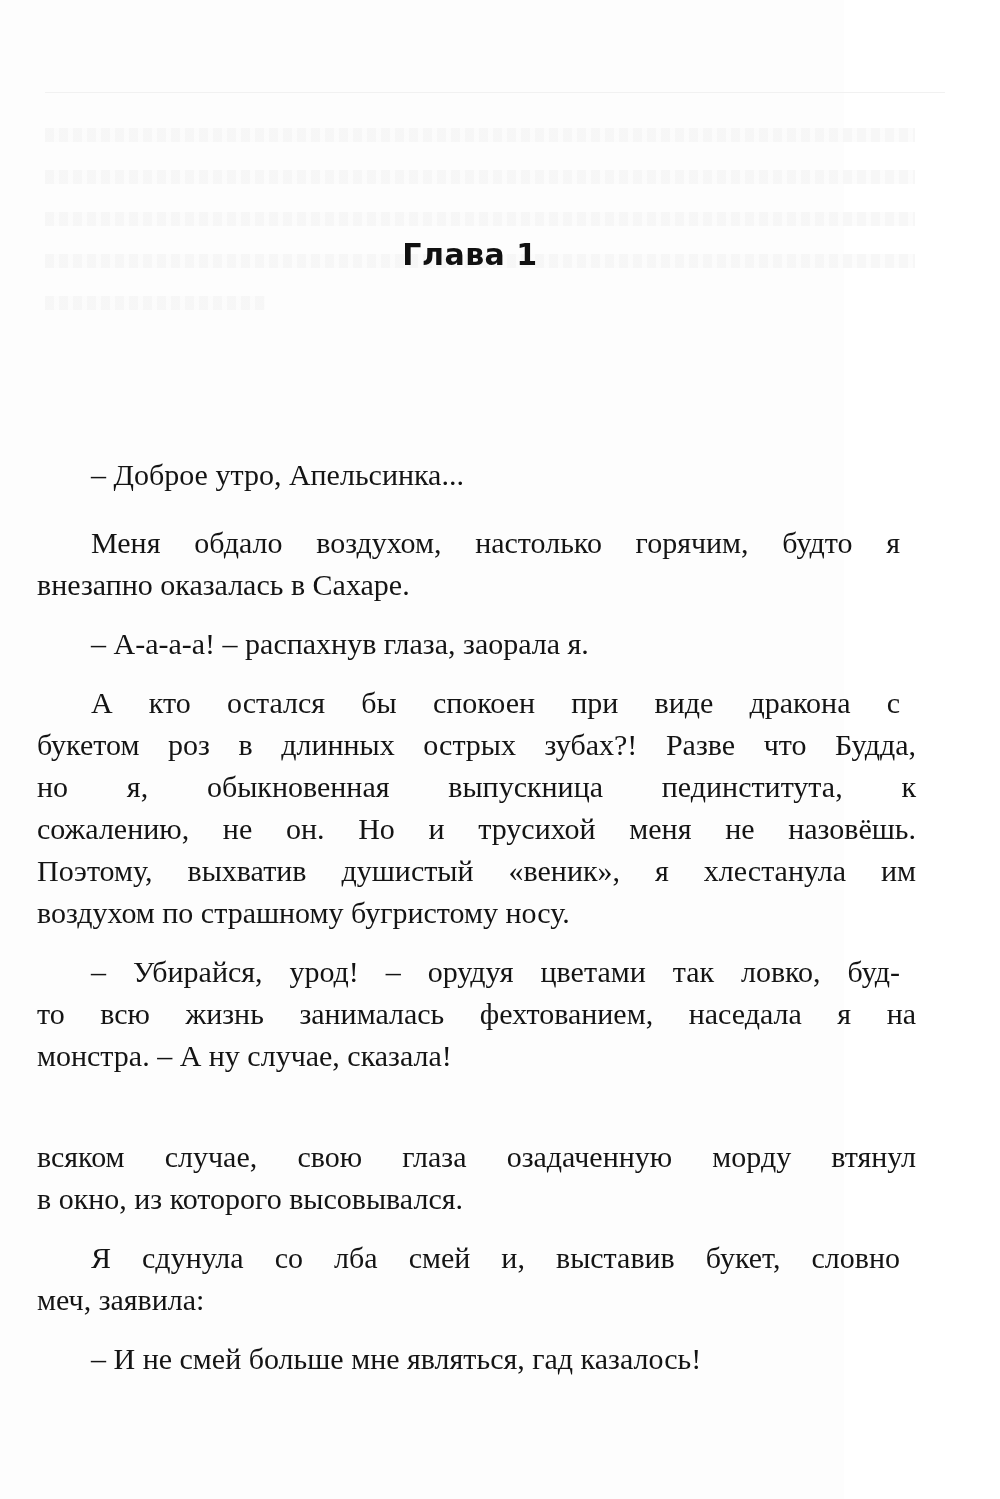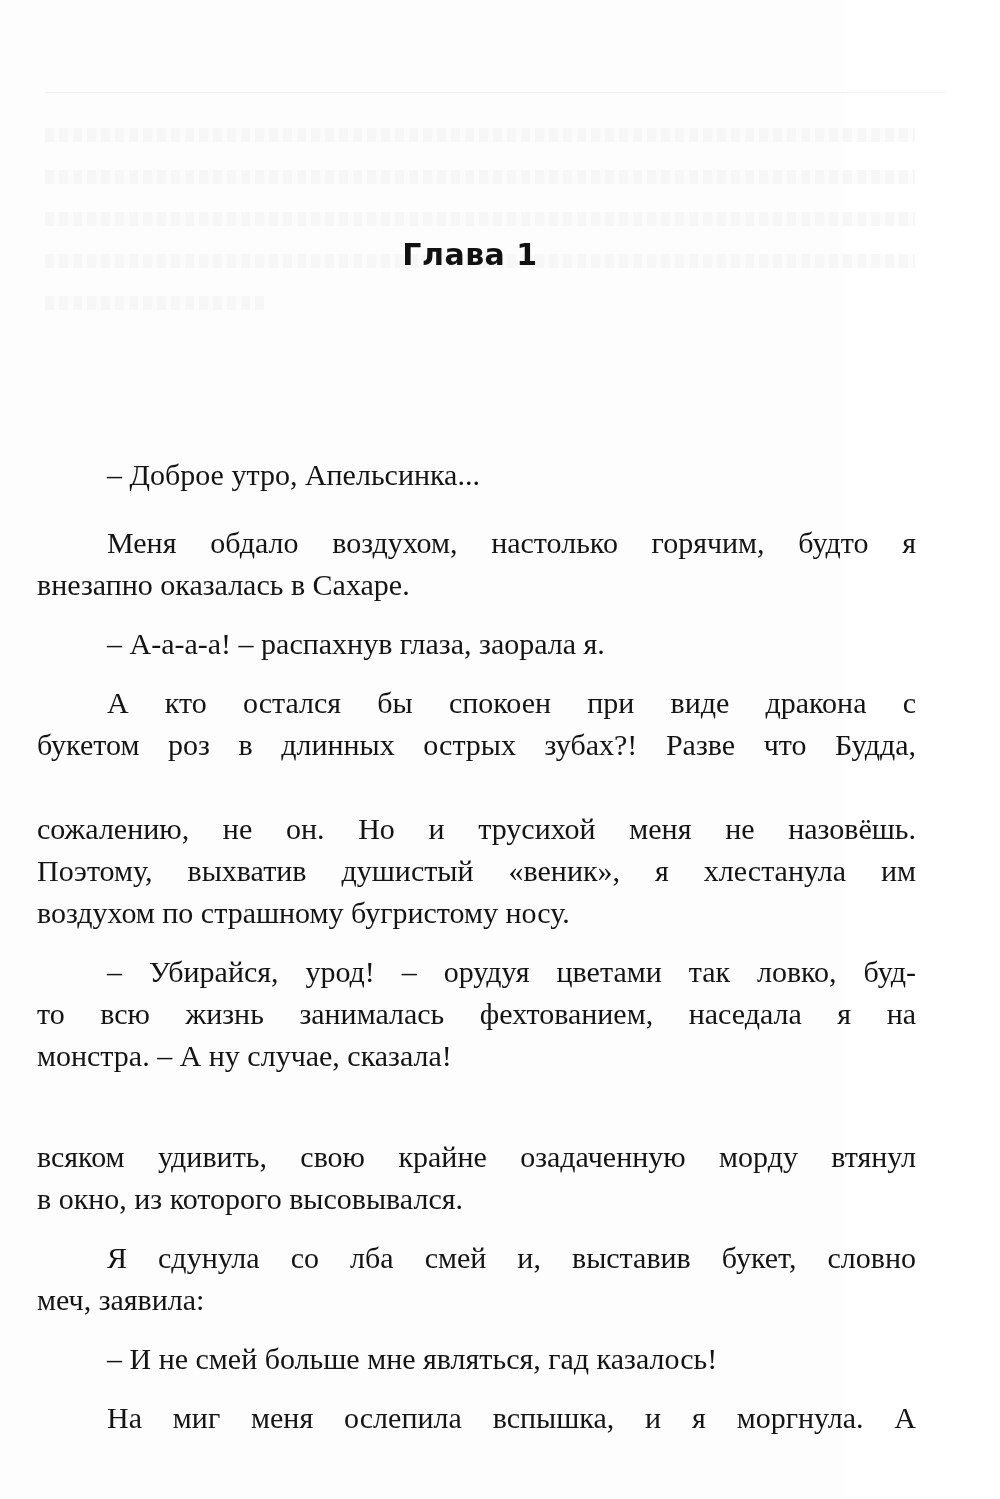--- a/index.html
+++ b/index.html
@@ -60,21 +60,21 @@
     position: absolute;
     left: 37px;
     width: 879px;
     font-size: 30px;
     line-height: 40px;
     height: 40px;
     white-space: nowrap;
     text-align: justify;
     text-align-last: justify;
   }
-  .line.indent { left: 107px; width: 809px; }
+  .line.indent { left: 91px; width: 809px; }
   .line.last { text-align-last: left; }
 </style>
 </head>
 <body>
 
 <div class="page">
 
   <div class="ghost-rule"></div>
   <div class="ghost-block" style="top:128px"></div>
   <div class="ghost-block" style="top:170px"></div>
@@ -87,31 +87,31 @@
 
   <div class="line indent last" style="top:455px">– Доброе утро, Апельсинка...</div>
 
   <div class="line indent" style="top:523px">Меня обдало воздухом, настолько горячим, будто я</div>
   <div class="line last" style="top:565px">внезапно оказалась в Сахаре.</div>
 
   <div class="line indent last" style="top:624px">– А-а-а-а! – распахнув глаза, заорала я.</div>
 
   <div class="line indent" style="top:683px">А кто остался бы спокоен при виде дракона с</div>
   <div class="line" style="top:725px">букетом роз в длинных острых зубах?! Разве что Будда,</div>
+  <div class="line" style="top:767px">но я, обыкновенная выпускница пединститута, к</div>
   <div class="line" style="top:809px">сожалению, не он. Но и трусихой меня не назовёшь.</div>
   <div class="line" style="top:851px">Поэтому, выхватив душистый «веник», я хлестанула им</div>
   <div class="line last" style="top:893px">воздухом по страшному бугристому носу.</div>
 
   <div class="line indent" style="top:952px">– Убирайся, урод! – орудуя цветами так ловко, буд-</div>
   <div class="line" style="top:994px">то всю жизнь занималась фехтованием, наседала я на</div>
   <div class="line last" style="top:1036px">монстра. – А ну случае, сказала!</div>
 
-  <div class="line" style="top:1137px">всяком удивить, свою крайне озадаченную морду втянул</div>
+  <div class="line" style="top:1137px">всяком случае, свою глаза озадаченную морду втянул</div>
   <div class="line last" style="top:1179px">в окно, из которого высовывался.</div>
 
   <div class="line indent" style="top:1238px">Я сдунула со лба смей и, выставив букет, словно</div>
   <div class="line last" style="top:1280px">меч, заявила:</div>
 
   <div class="line indent last" style="top:1339px">– И не смей больше мне являться, гад казалось!</div>
 
-  <div class="line indent" style="top:1398px">На миг меня ослепила вспышка, и я моргнула. А</div>
 
 </div>
 
 </body></html>

